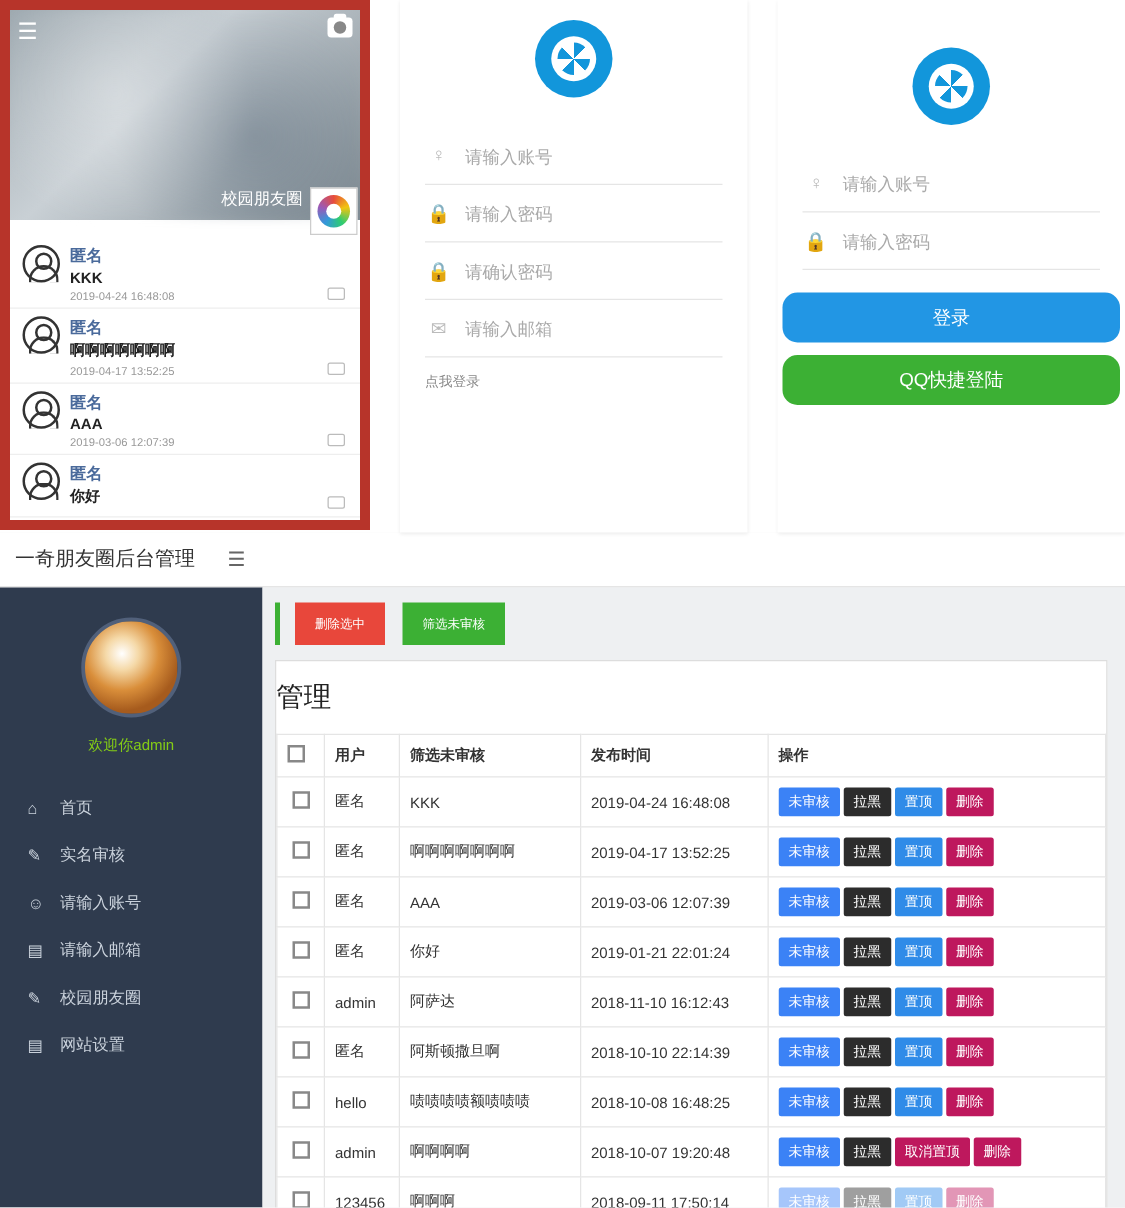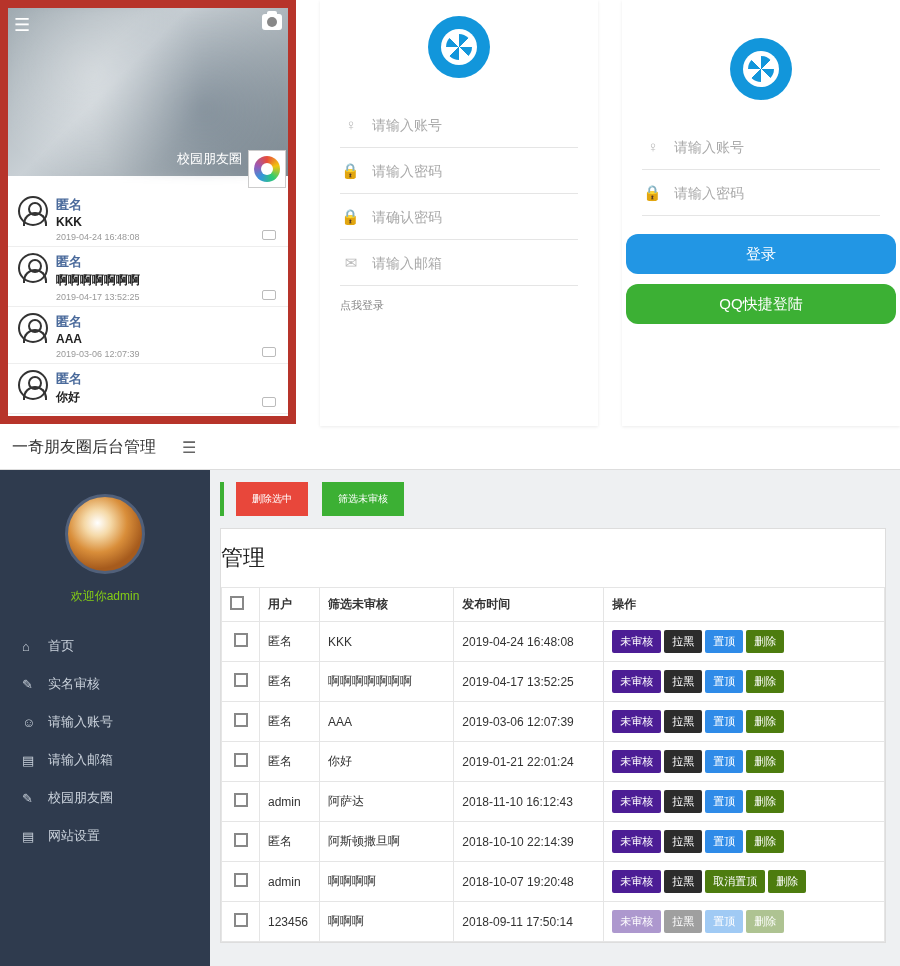--- a/index.html
+++ b/index.html
@@ -64,24 +64,24 @@
   .tbtn-green{background:#3cb034}
 
   .panel{background:#fff;margin-left:10px;border:1px solid #ddd}
   .panel-title{text-align:left;font-size:22px;padding:14px 0;color:#222}
   table{width:100%;border-collapse:collapse;font-size:12px}
   th,td{border:1px solid #e5e5e5;padding:8px 8px;text-align:left;color:#333}
   th{font-weight:600;white-space:nowrap}
   .chk{width:14px;height:14px;border:2px solid #888;display:inline-block}
   .act{display:flex;gap:3px;flex-wrap:nowrap}
   .ab{padding:4px 8px;border-radius:2px;color:#fff;font-size:11px;cursor:pointer;white-space:nowrap}
-  .ab-gray{background:#4c1d95}
+  .ab-gray{background:#3b82f6}
   .ab-black{background:#2c2c2c}
   .ab-blue{background:#2f8be8}
-  .ab-red{background:#4d7c0f}
+  .ab-red{background:#be185d}
   .ab-faded{opacity:.45}
   td.cu,th.cu{width:60px}
   td.cc{width:38px;text-align:center}
   th.cc{width:38px}
   td.ct{width:150px}
 </style>
 </head>
 <body>
 
 <div class="top">
@@ -314,20 +314,34 @@
                 <div class="act">
                   <span class="ab ab-gray">未审核</span>
                   <span class="ab ab-black">拉黑</span>
                   <span class="ab ab-blue">置顶</span>
                   <span class="ab ab-red">删除</span>
                 </div>
               </td>
             </tr>
             <tr>
               <td class="cc"><span class="chk"></span></td>
+              <td class="cu">hello</td>
+              <td>啧啧啧啧额啧啧啧</td>
+              <td class="ct">2018-10-08 16:48:25</td>
+              <td>
+                <div class="act">
+                  <span class="ab ab-gray">未审核</span>
+                  <span class="ab ab-black">拉黑</span>
+                  <span class="ab ab-blue">置顶</span>
+                  <span class="ab ab-red">删除</span>
+                </div>
+              </td>
+            </tr>
+            <tr>
+              <td class="cc"><span class="chk"></span></td>
               <td class="cu">admin</td>
               <td>啊啊啊啊</td>
               <td class="ct">2018-10-07 19:20:48</td>
               <td>
                 <div class="act">
                   <span class="ab ab-gray">未审核</span>
                   <span class="ab ab-black">拉黑</span>
                   <span class="ab ab-red">取消置顶</span>
                   <span class="ab ab-red">删除</span>
                 </div>

